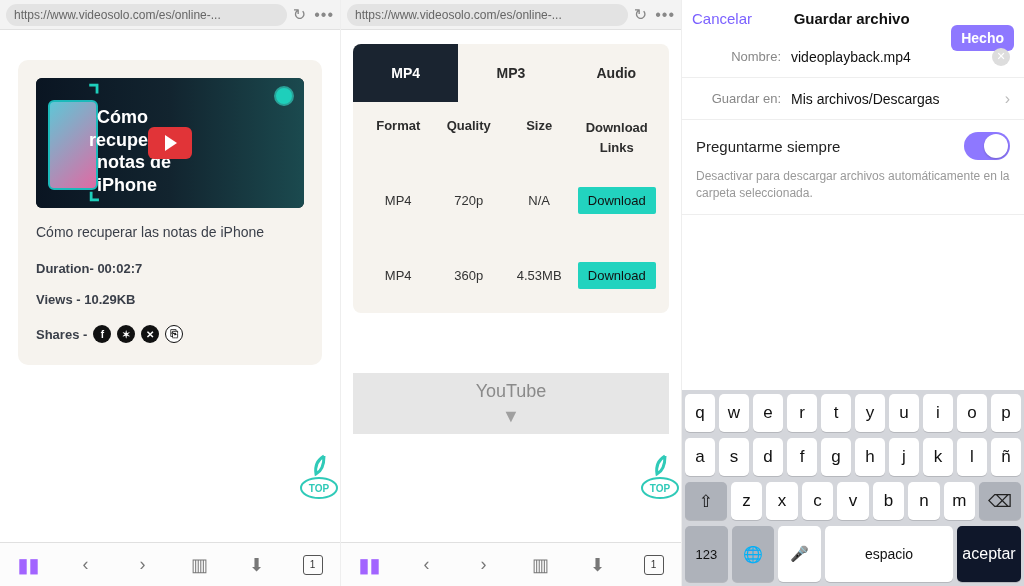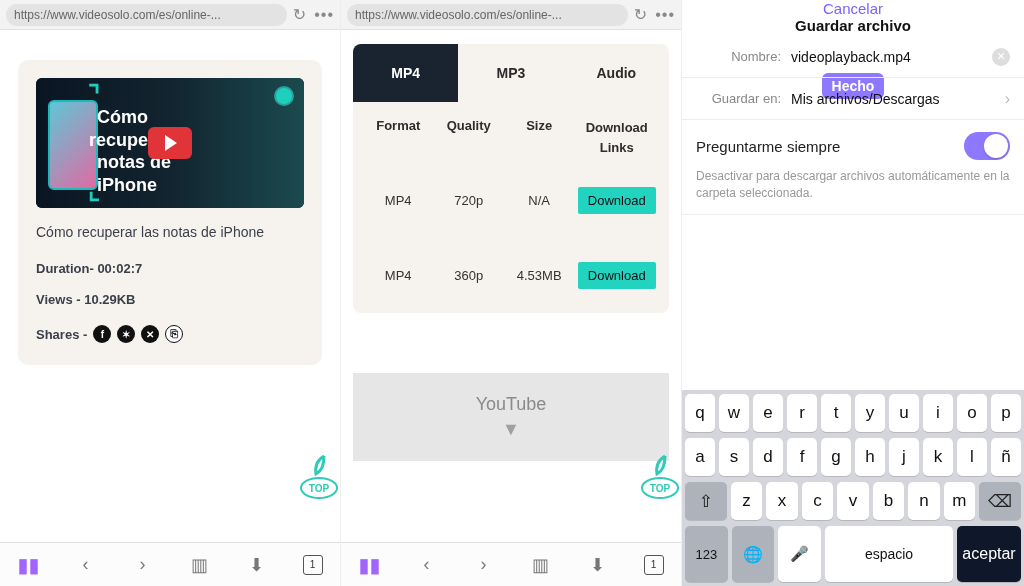--- a/index.html
+++ b/index.html
@@ -49,25 +49,25 @@
 .s2-body{flex:1;background:#fff;padding:14px 12px 0;position:relative;overflow:hidden;}
 .dlcard{background:#f6f3ee;border-radius:8px;padding:0;}
 .fmt-tabs{display:flex;}
 .fmt-tab{flex:1;height:58px;display:flex;align-items:center;justify-content:center;font-weight:700;font-size:14px;}
 .fmt-tab.active{background:#1a2430;color:#fff;border-top-left-radius:8px;}
 .fmt-tab:not(.active){color:#2b2b2b;}
 .dlhdr{display:grid;grid-template-columns:1fr 1fr 1fr 1.2fr;padding:16px 10px 6px;font-size:13px;font-weight:700;color:#2d2d2d;text-align:center;}
 .dlhdr .dl2{line-height:1.5;}
 .dlrow{display:grid;grid-template-columns:1fr 1fr 1fr 1.2fr;align-items:center;padding:24px 10px;font-size:13px;color:#333;text-align:center;}
 .dlbtn{background:#22d3bf;color:#111;font-size:13px;padding:6px 10px;border:none;border-radius:2px;font-weight:400;cursor:pointer;}
-.ytbar{margin-top:60px;background:#e6e6e6;height:88px;display:flex;flex-direction:column;align-items:center;justify-content:center;color:#8a8a8a;font-size:18px;gap:4px;}
+.ytbar{margin-top:60px;background:#e6e6e6;height:61px;display:flex;flex-direction:column;align-items:center;justify-content:center;color:#8a8a8a;font-size:18px;gap:4px;}
 .ytbar .chev{color:#a0a0a0;}
 
 
-.s3-top{height:36px;display:flex;align-items:center;justify-content:space-between;padding:0 10px;flex-direction:column;}
+.s3-top{height:36px;display:flex;align-items:center;justify-content:space-between;padding:0 10px;}
 .s3-cancel{color:#7b61ff;font-size:15px;}
 .s3-title{font-size:15px;font-weight:700;color:#111;}
 .s3-done{background:#8e78ff;color:#fff;padding:5px 10px;border-radius:6px;font-size:14px;font-weight:600;margin-top:39px;}
 .s3-row{display:flex;align-items:center;height:42px;padding:0 14px;border-bottom:1px solid #eee;}
 .s3-label{width:85px;text-align:right;color:#888;font-size:13px;margin-right:10px;}
 .s3-val{flex:1;font-size:14px;color:#111;}
 .s3-clear{width:18px;height:18px;border-radius:50%;background:#ddd;color:#fff;display:flex;align-items:center;justify-content:center;font-size:11px;}
 .s3-chev{color:#bbb;margin-left:6px;}
 .s3-toggle-row{display:flex;align-items:center;justify-content:space-between;padding:12px 14px 8px;}
 .s3-toggle-label{font-size:15px;color:#222;}

